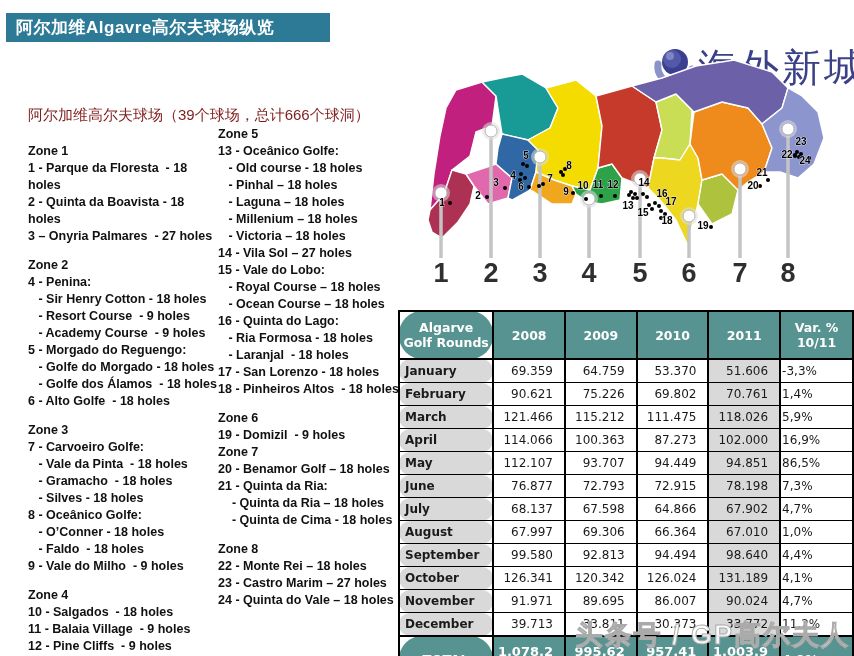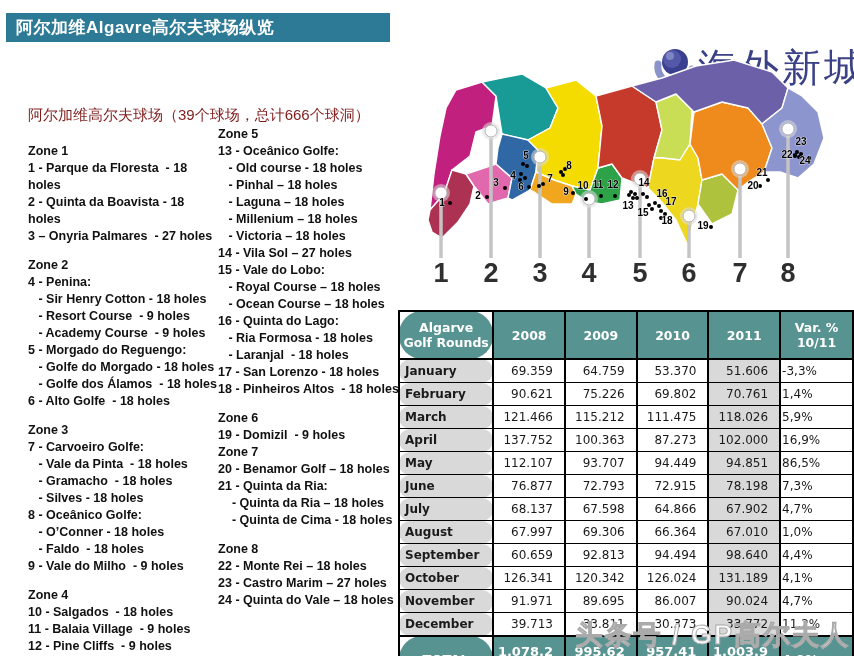--- a/index.html
+++ b/index.html
@@ -1,20 +1,20 @@
 <!DOCTYPE html>
 <html><head>
 <meta charset="utf-8">
 <style>
   html,body{margin:0;padding:0;background:#fff;}
   #page{position:relative;width:854px;height:656px;background:#ffffff;overflow:hidden;
         font-family:"Liberation Sans",sans-serif;}
 
   
-  #banner{position:absolute;left:6px;top:13px;width:384px;height:29px;background:#2C7A96;
+  #banner{position:absolute;left:6px;top:13px;width:324px;height:29px;background:#2C7A96;
           display:flex;align-items:center;}
   #banner .t{color:#ffffff;font-weight:bold;font-size:17px;padding-left:10px;letter-spacing:.5px;
              white-space:nowrap;}
 
   
   #logo{position:absolute;left:652px;top:6px;width:202px;height:52px;overflow:hidden;
         display:flex;align-items:flex-start;margin-top:36px;}
   #logo .brand{font-family:"DejaVu Serif","Liberation Serif",serif;font-size:39px;color:#3b4186;
                letter-spacing:3px;white-space:nowrap;line-height:52px;}
 
@@ -304,21 +304,21 @@
         <tr>
           <td class="c0 mon">March</td>
           <td class="cy">121.466</td>
           <td class="cy">115.212</td>
           <td class="cy">111.475</td>
           <td class="cy y11">118.026</td>
           <td class="cv">5,9%</td>
         </tr>
         <tr>
           <td class="c0 mon">April</td>
-          <td class="cy">137.752</td>
+          <td class="cy">114.066</td>
           <td class="cy">100.363</td>
           <td class="cy">87.273</td>
           <td class="cy y11">102.000</td>
           <td class="cv">16,9%</td>
         </tr>
         <tr>
           <td class="c0 mon">May</td>
           <td class="cy">112.107</td>
           <td class="cy">93.707</td>
           <td class="cy">94.449</td>
@@ -344,21 +344,21 @@
         <tr>
           <td class="c0 mon">August</td>
           <td class="cy">67.997</td>
           <td class="cy">69.306</td>
           <td class="cy">66.364</td>
           <td class="cy y11">67.010</td>
           <td class="cv">1,0%</td>
         </tr>
         <tr>
           <td class="c0 mon">September</td>
-          <td class="cy">60.659</td>
+          <td class="cy">99.580</td>
           <td class="cy">92.813</td>
           <td class="cy">94.494</td>
           <td class="cy y11">98.640</td>
           <td class="cv">4,4%</td>
         </tr>
         <tr>
           <td class="c0 mon">October</td>
           <td class="cy">126.341</td>
           <td class="cy">120.342</td>
           <td class="cy">126.024</td>

